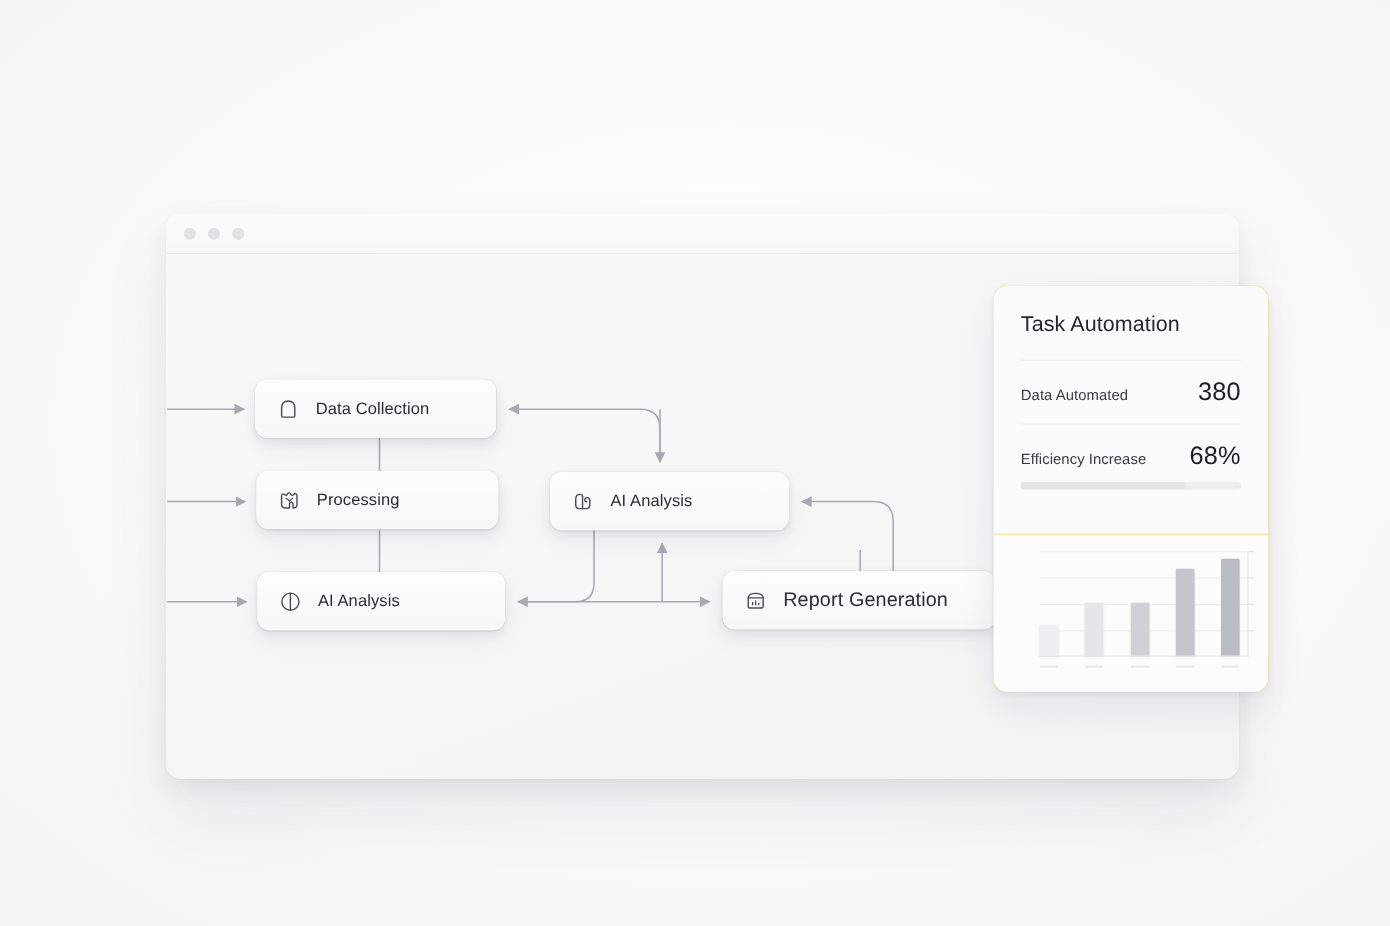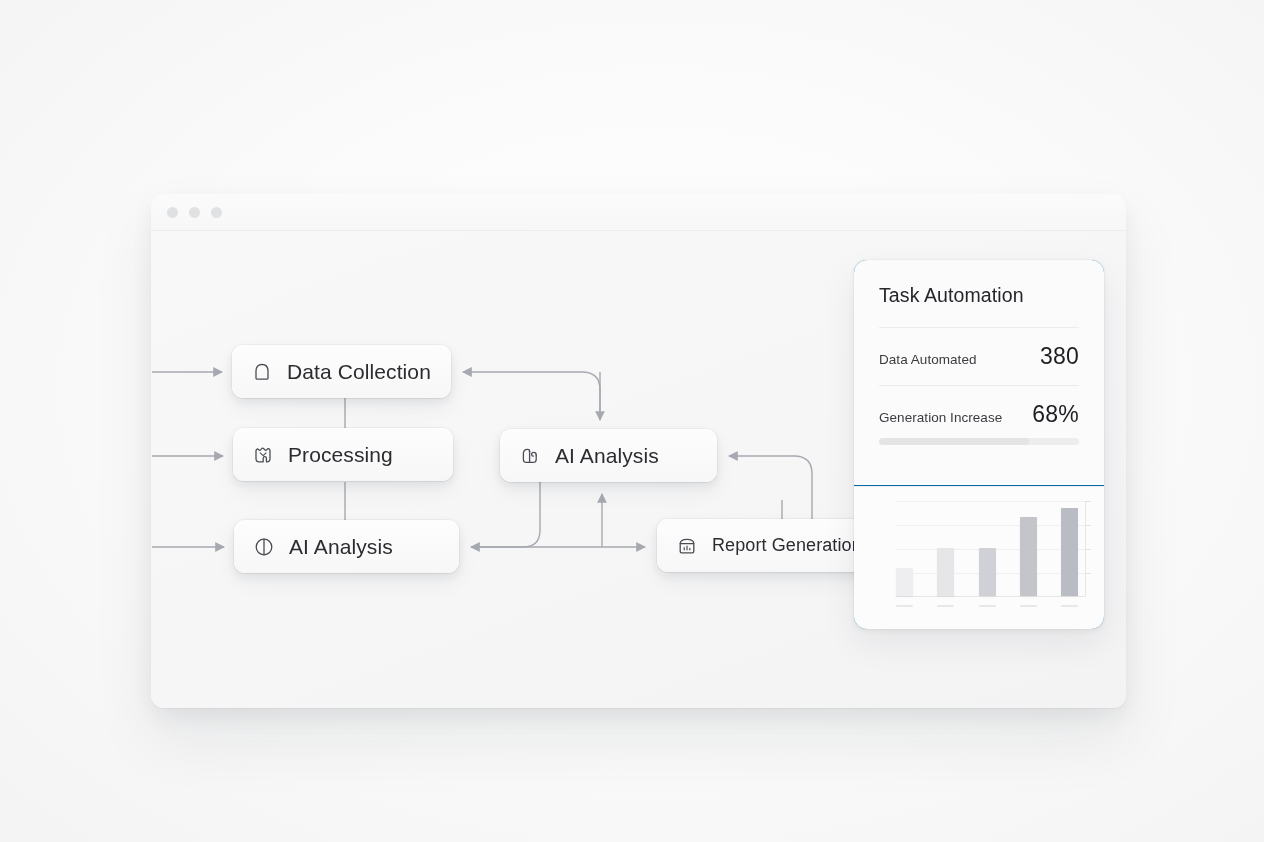--- a/index.html
+++ b/index.html
@@ -86,21 +86,21 @@
     border-radius: 11px;
     background: linear-gradient(180deg, #fdfdfd 0%, #f7f7f8 100%);
     box-shadow:
       0 0 0 1px rgba(28,30,36,0.035),
       0 1px 1px rgba(28,30,36,0.04),
       0 4px 10px rgba(28,30,36,0.07),
       0 10px 22px rgba(28,30,36,0.05);
   }
 
   .node-label {
-    font-size: 21px;
+    font-size: 15px;
     color: #2a2c30;
     letter-spacing: 0.1px;
     white-space: nowrap;
   }
 
   .node-icon {
     width: 24px; height: 24px;
     flex: 0 0 24px;
     display: block;
   }
@@ -109,26 +109,26 @@
   #node-data-collection { left: 232px; top: 345px; width: 219px; }
   #node-processing      { left: 233px; top: 428px; width: 220px; }
   #node-ai-analysis-left{ left: 234px; top: 520px; width: 225px; }
   #node-ai-analysis     { left: 500px; top: 429px; width: 217px; }
   #node-report          { left: 657px; top: 519px; width: 248px; }
   #node-report .node-label { font-size: 18px; }
 
   
   #metrics-card {
     position: absolute;
-    left: 854px;
+    left: 903px;
     top: 260px;
     width: 250px;
     height: 369px;
     border-radius: 13px;
-    background: #0369a1;
+    background: #fde047;
     box-shadow:
       0 0 0 1px rgba(28,30,36,0.028),
       0 2px 6px rgba(28,30,36,0.05),
       0 14px 34px rgba(28,30,36,0.075);
     overflow: hidden;
   }
 
   #card-stats {
     padding: 24px 25px 0 25px;
     height: 225px;
@@ -363,21 +363,21 @@
     <div class="card-divider"></div>
 
     <div class="stat-row">
       <span class="stat-label">Data Automated</span>
       <span class="stat-value">380</span>
     </div>
 
     <div class="card-divider"></div>
 
     <div class="stat-row" id="stat-row-efficiency">
-      <span class="stat-label">Generation Increase</span>
+      <span class="stat-label">Efficiency Increase</span>
       <span class="stat-value">68%</span>
     </div>
 
     <div id="progress-track">
       <div id="progress-fill" style="width: 75%;"></div>
     </div>
   </div>
 
   <div id="card-chart-section">
     <div id="chart-plot">

